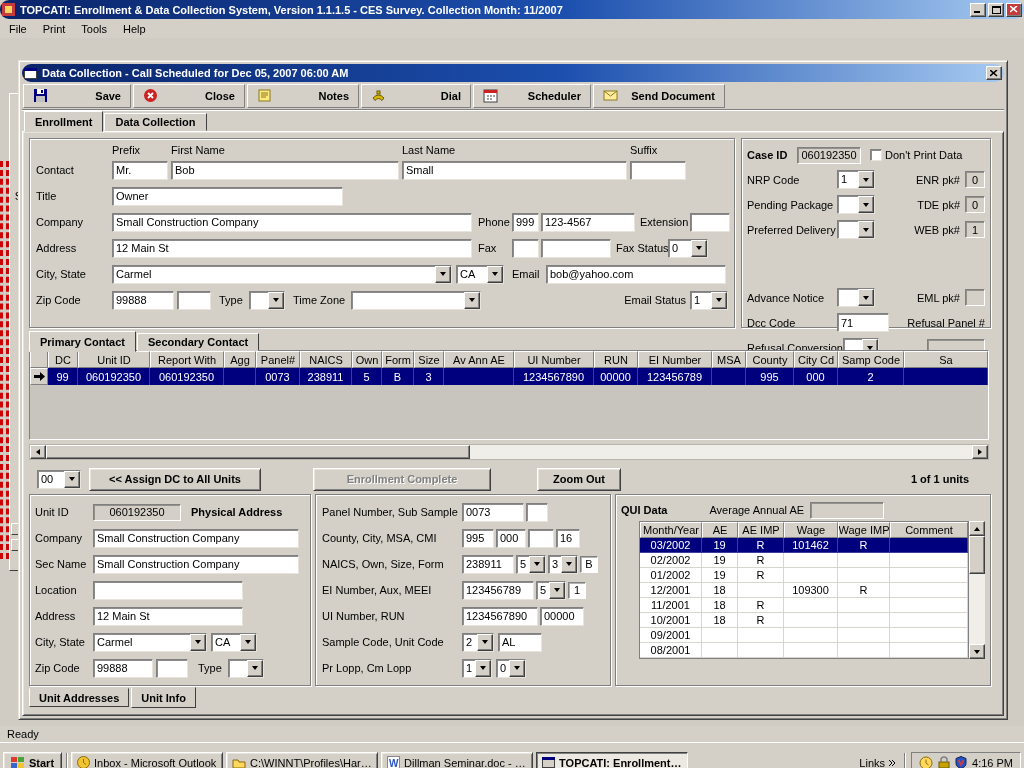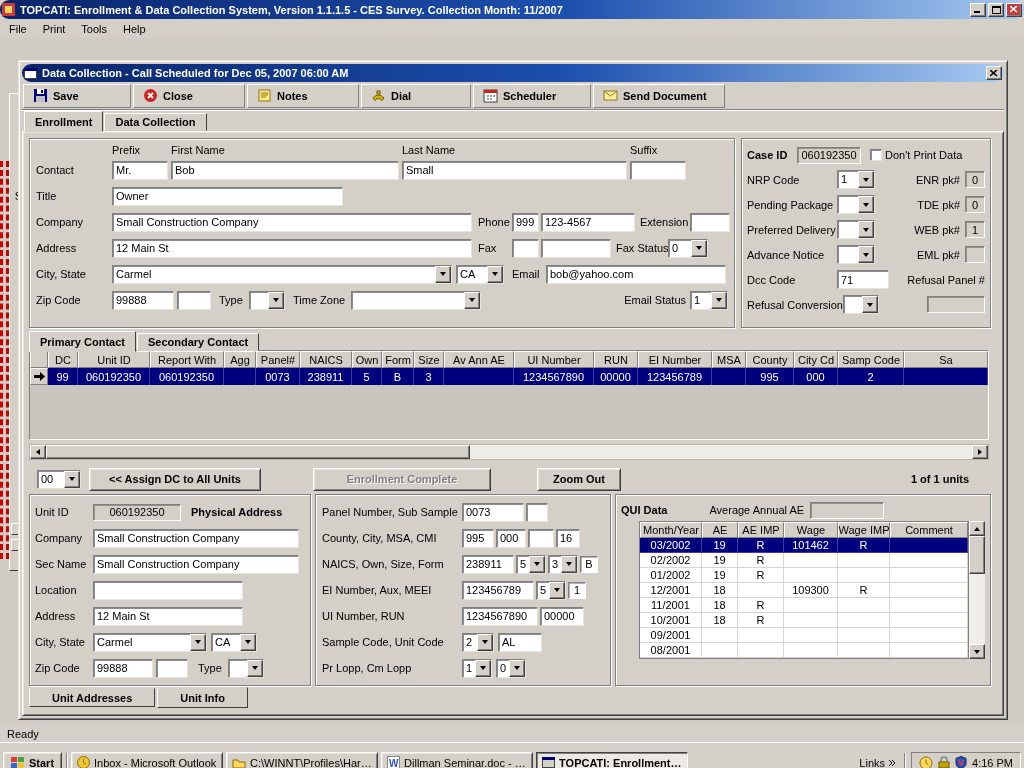--- a/index.html
+++ b/index.html
@@ -15,21 +15,21 @@
   .mitem{padding:2px 8px;}
   .desktop{position:absolute;left:0;top:38px;width:1024px;height:688px;background:#d0ccc4;}
   .bgfrag{position:absolute;left:0;top:55px;width:30px;height:480px;}
   .fragstrip{position:absolute;left:9px;top:0;width:19px;height:478px;background:#d4d0c8;border:1px solid;border-color:#fff #404040 #404040 #fff;}
   .fragletter{display:block;margin-top:96px;text-align:center;}
   .reddash{position:absolute;left:0;top:68px;width:9px;height:398px;border-left:3px dashed #cc0000;border-right:3px dashed #cc0000;}
   .fragbox{position:absolute;left:11px;width:14px;height:12px;background:#d4d0c8;border:1px solid;border-color:#fff #404040 #404040 #fff;}
   .dialog{position:absolute;left:18px;top:22px;width:990px;height:660px;background:#d4d0c8;border:1px solid;border-color:#e8e4dc #404040 #404040 #e8e4dc;box-shadow:inset 1px 1px 0 #fff,inset -1px -1px 0 #808080;padding:3px;display:flex;flex-direction:column;}
   .dlg-tbar{height:18px;flex:0 0 18px;}
   .toolbar{flex:0 0 28px;display:flex;align-items:center;padding:1px;border-bottom:1px solid #808080;box-shadow:0 1px 0 #fff;}
-  .tbtn{height:24px;display:flex;align-items:center;gap:5px;padding:0 9px;font-weight:bold;background:#d4d0c8;border:1px solid;border-color:#fff #808080 #808080 #fff;margin-right:2px;white-space:nowrap;}
+  .tbtn{height:24px;display:flex;align-items:center;gap:5px;padding:0 9px;font-weight:bold;background:#d4d0c8;border:1px solid;border-color:#fff #808080 #808080 #fff;margin-right:2px;white-space:nowrap;justify-content:space-between;}
   .tabstrip{flex:0 0 21px;display:flex;align-items:flex-end;padding-left:2px;position:relative;z-index:2;}
   .tab{height:18px;display:flex;align-items:center;padding:0 10px;font-weight:bold;background:#d4d0c8;border:1px solid;border-color:#fff #404040 transparent #fff;margin-right:1px;}
   .tab.active{height:21px;margin-bottom:-1px;border-bottom:1px solid #d4d0c8;}
   .tabpage{flex:1;position:relative;background:#d4d0c8;border:1px solid;border-color:#fff #404040 #404040 #fff;box-shadow:inset 1px 1px 0 #e8e4dc,inset -1px -1px 0 #808080;}
   .gbx{position:absolute;border:1px solid #808080;box-shadow:inset 1px 1px 0 #fff,1px 1px 0 #fff;padding:3px 6px;}
   .row{display:flex;align-items:center;}
   .lbl{white-space:nowrap;flex:0 0 auto;}
   .b{font-weight:bold;}
   .tb{background:#fff;border:1px solid;border-color:#808080 #e8e4dc #e8e4dc #808080;box-shadow:inset 1px 1px 0 rgba(0,0,0,.45);height:19px;padding:0 3px;font:inherit;color:#000;flex:0 0 auto;}
   input.tb{outline:none;}
@@ -59,21 +59,21 @@
   .vscroll{display:flex;flex-direction:column;width:16px;background:#f0eee9;flex:0 0 16px;}
   .vthumb{flex:0 0 38px;background:#d4d0c8;border:1px solid;border-color:#fff #404040 #404040 #fff;box-shadow:inset -1px -1px 0 #808080;}
   .vtrack{flex:1;}
   .qh{background:#d4d0c8;border:1px solid;border-color:#fff #808080 #808080 #fff;display:flex;align-items:center;justify-content:center;overflow:hidden;white-space:nowrap;flex:0 0 auto;height:16px;}
   .qrow{display:flex;height:15px;background:#fff;flex:0 0 15px;}
   .qrow.sel{background:#00007f;color:#fff;}
   .qc{display:flex;align-items:center;justify-content:center;border-right:1px solid #d8d5ce;border-bottom:1px solid #d8d5ce;overflow:hidden;white-space:nowrap;flex:0 0 auto;}
   .qrow.sel .qc{border-color:#3c3c9c;}
   .q-my{width:62px}.q-ae{width:36px}.q-aeimp{width:46px}.q-wage{width:54px}.q-wimp{width:52px}.q-com{flex:1 1 auto !important;}
   .btabs{position:absolute;display:flex;align-items:flex-start;}
-  .btab{height:19px;display:flex;align-items:center;padding:0 22px;font-weight:bold;background:#d4d0c8;border:1px solid;border-color:#d4d0c8 #404040 #404040 #fff;}
+  .btab{height:19px;display:flex;align-items:center;padding:0 9px;font-weight:bold;background:#d4d0c8;border:1px solid;border-color:#d4d0c8 #404040 #404040 #fff;}
   .btab.active{height:21px;margin-top:-1px;}
   .statusbar{position:absolute;left:0;top:726px;width:1024px;height:16px;background:#d4d0c8;display:flex;align-items:center;padding-left:7px;}
   .taskbar{position:absolute;left:0;top:742px;width:1024px;height:40px;background:#d4d0c8;border-top:1px solid #fff;display:flex;align-items:center;padding:0 3px;}
   .startbtn{height:22px;display:flex;align-items:center;gap:4px;padding:0 7px;font-weight:bold;background:#d4d0c8;border:1px solid;border-color:#fff #404040 #404040 #fff;box-shadow:inset 1px 1px 0 #e8e4dc,inset -1px -1px 0 #808080;flex:0 0 auto;}
   .task{width:152px;height:21px;display:flex;align-items:center;gap:4px;padding:0 5px;margin-left:3px;background:#d4d0c8;border:1px solid;border-color:#fff #404040 #404040 #fff;box-shadow:inset 1px 1px 0 #e8e4dc,inset -1px -1px 0 #808080;overflow:hidden;white-space:nowrap;flex:0 0 152px;}
   .task.active{border-color:#404040 #fff #fff #404040;box-shadow:inset 1px 1px 0 #808080;background:#ece9e2;font-weight:bold;}
   .task .tlabel{overflow:hidden;text-overflow:ellipsis;}
   .tsep{width:2px;height:20px;margin-left:4px;border-left:1px solid #808080;border-right:1px solid #fff;flex:0 0 2px;}
   .links{margin-left:auto;display:flex;align-items:center;gap:3px;flex:0 0 auto;padding:0 4px;}
   .tray{margin-left:5px;height:22px;display:flex;align-items:center;gap:5px;border:1px solid;border-color:#808080 #fff #fff #808080;padding:0 7px;flex:0 0 auto;}
@@ -332,21 +332,21 @@
             <span class="lbl" style="width:90px;">Preferred Delivery</span>
             <span class="combo" style="width:38px;">
                 <span class="cv"></span>
                 <span class="cbtn">
                   <span class="arrd"></span>
                 </span>
               </span>
             <span class="lbl" style="margin-left:auto;margin-right:5px;">WEB pk#</span>
             <span class="sbox" style="width:20px;justify-content:center;">1</span>
           </div>
-          <div class="row" style="height:25px;">
+          <div class="row" style="height:25px;margin-top:43px;">
             <span class="lbl" style="width:90px;">Advance Notice</span>
             <span class="combo" style="width:38px;">
                 <span class="cv"></span>
                 <span class="cbtn">
                   <span class="arrd"></span>
                 </span>
               </span>
             <span class="lbl" style="margin-left:auto;margin-right:5px;">EML pk#</span>
             <span class="sbox" style="width:20px;justify-content:center;"></span>
           </div>

